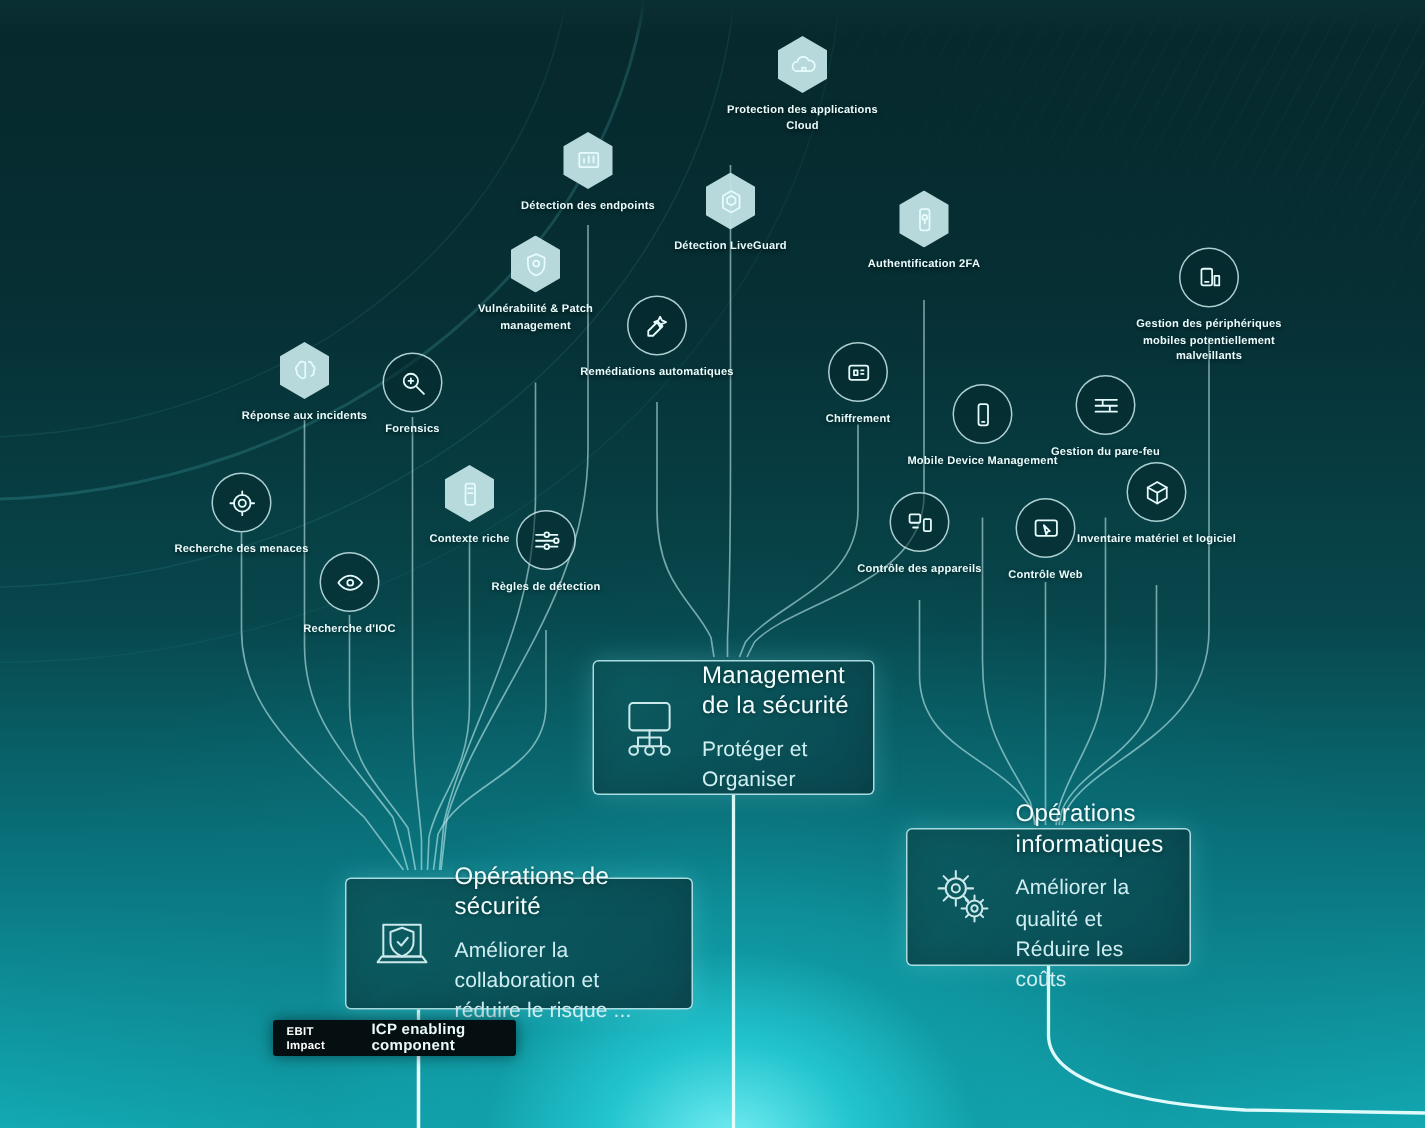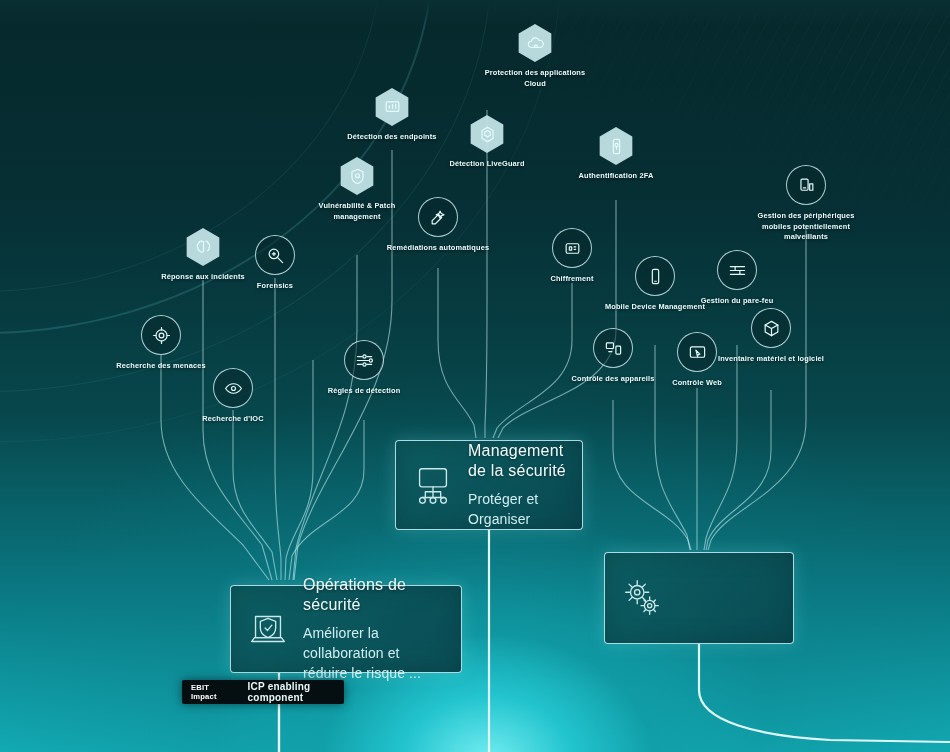--- a/index.html
+++ b/index.html
@@ -129,20 +129,29 @@
     <div class="badge circle">
       <svg viewBox="0 0 24 24">
           <circle cx="10" cy="10" r="6"></circle>
           <path d="M15 15l6 6"></path>
           <path d="M8 10h4M10 8v4"></path>
         </svg>
     </div>
     <div class="nlabel">Forensics</div>
   </div>
 
+  <div class="node" style="left:313px;top:310px;">
+    <div class="badge hex">
+      <svg viewBox="0 0 24 24">
+          <rect x="8" y="3" width="8" height="18" rx="2"></rect>
+          <path d="M10 7h4M10 11h4"></path>
+        </svg>
+    </div>
+    <div class="nlabel">Contexte riche</div>
+  </div>
 
   <div class="node" style="left:364px;top:340px;">
     <div class="badge circle">
       <svg viewBox="0 0 24 24">
           <path d="M3 7h6M15 7h6M3 12h14M3 17h6M15 17h6"></path>
           <circle cx="12" cy="7" r="2"></circle>
           <circle cx="20" cy="12" r="2"></circle>
           <circle cx="12" cy="17" r="2"></circle>
         </svg>
     </div>
@@ -318,19 +327,23 @@
     <div class="cicon">
       <svg viewBox="0 0 48 48">
           <circle cx="19" cy="18" r="7"></circle>
           <circle cx="19" cy="18" r="2.8"></circle>
           <path d="M19 6v4M19 26v4M7 18h4M27 18h4M10.5 9.5l3 3M24.5 23.5l3 3M27.5 9.5l-3 3M13.5 23.5l-3 3"></path>
           <circle cx="32" cy="32" r="5.5"></circle>
           <circle cx="32" cy="32" r="2.2"></circle>
           <path d="M32 23v3M32 38v3M23 32h3M38 32h3M26 26l2 2M36 36l2 2M38 26l-2 2M28 36l-2 2"></path>
         </svg>
     </div>
+    <div>
+      <div class="ctitle">Opérations informatiques</div>
+      <div class="csub">Améliorer la qualité et Réduire les coûts</div>
+    </div>
   </div>
 
   <div id="legend">
     <div class="lg">EBIT Impact</div>
     <div class="lg2">ICP enabling component</div>
   </div>
 </div>
 
 </body></html>

